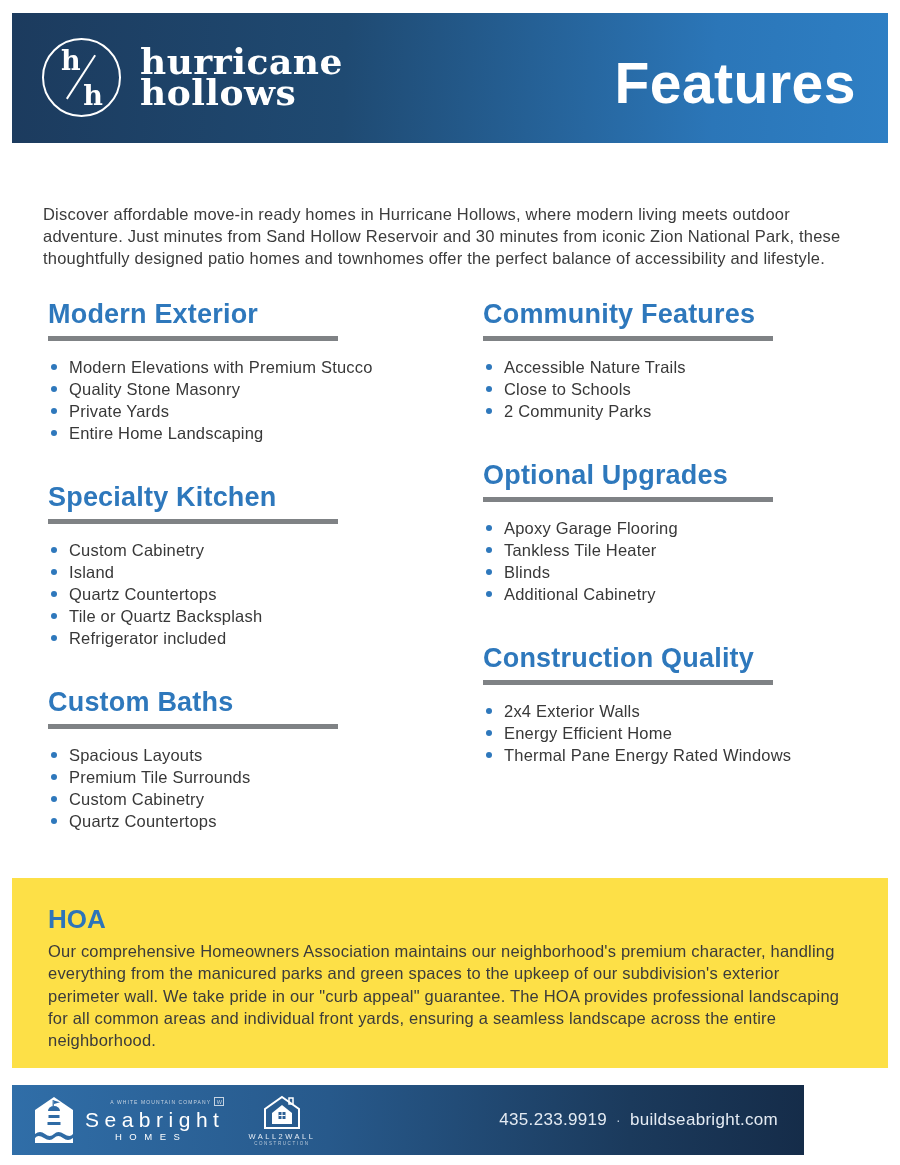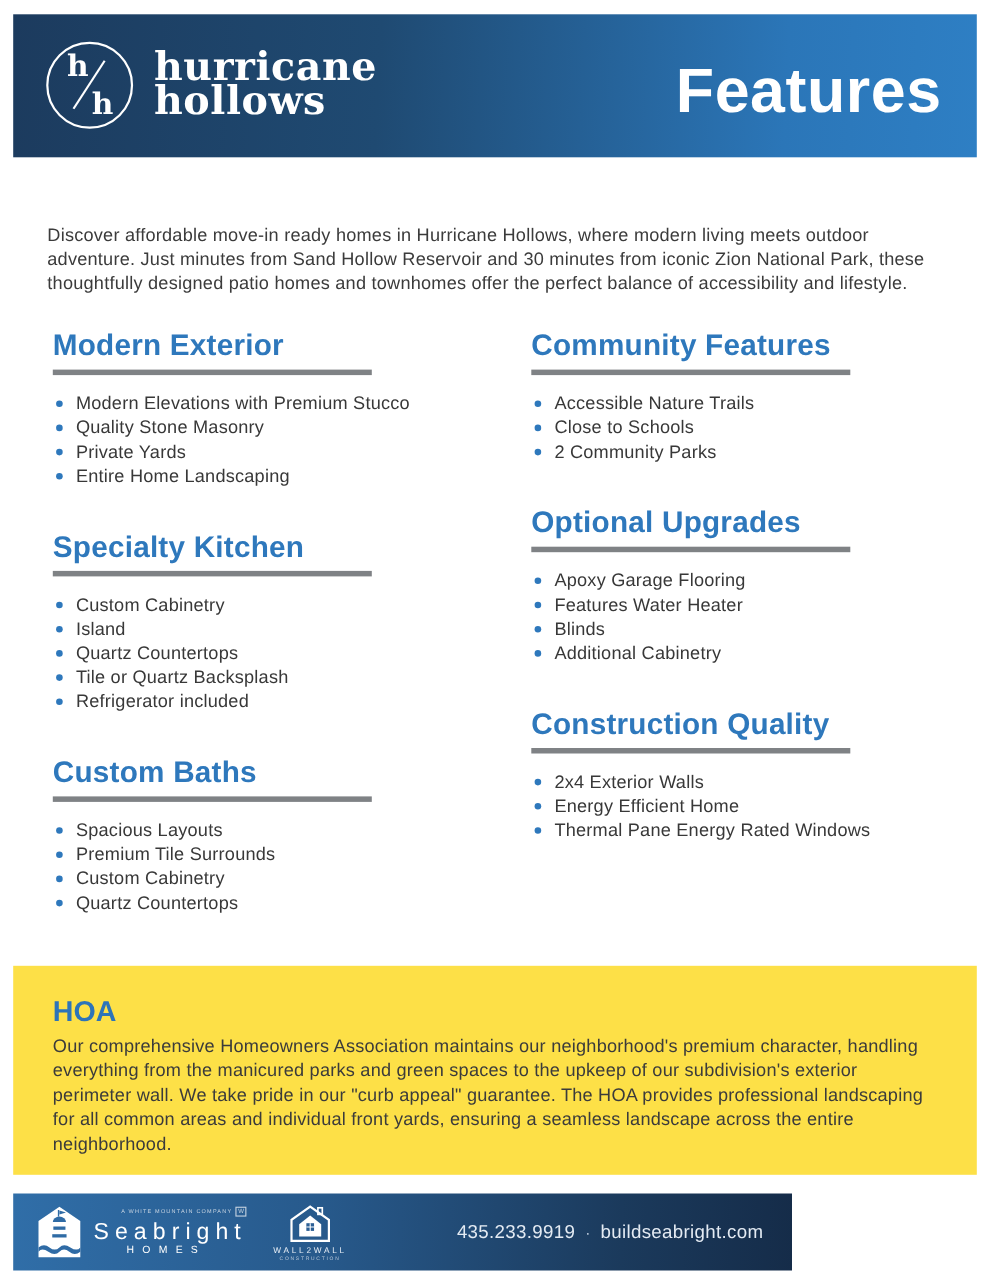--- a/index.html
+++ b/index.html
@@ -79,21 +79,21 @@
   }
   .hoa-inner { padding: 25px 36px 0 36px; }
   .hoa-title { margin: 0; font-size: 26px; line-height: 32px; color: #2d74b9; font-weight: 700; }
   .hoa-body {
     margin: 5px 0 0 0; width: 800px;
     font-size: 16.5px; line-height: 22.3px; color: #3b3b3b; letter-spacing: 0.2px;
   }
 
   
   .footer {
-    position: absolute; left: 12px; top: 1085px; width: 708px; height: 70px;
+    position: absolute; left: 12px; top: 1085px; width: 792px; height: 70px;
     background: linear-gradient(92deg, #306ea8 0%, #27598b 40%, #1b3a5c 78%, #152c49 100%);
     display: flex; align-items: center;
   }
   .footer-left { display: flex; align-items: center; margin-left: 22px; }
   .sb-text { margin-left: 11px; color: #ffffff; }
   .sb-tagline {
     display: flex; align-items: center; gap: 3px; justify-content: flex-end;
     font-size: 5px; letter-spacing: 1.1px; color: #c7d4e2; margin-bottom: 2px;
   }
   .w-badge { border: 0.6px solid #c7d4e2; padding: 0.5px 1.5px; font-size: 5.5px; letter-spacing: 0; }
@@ -230,21 +230,21 @@
     <div class="section">
       <h2 class="section-title">Optional Upgrades</h2>
       <div class="rule"></div>
       <ul class="feature-list">
         <li>
             <span class="dot"></span>
             <span>Apoxy Garage Flooring</span>
           </li>
         <li>
             <span class="dot"></span>
-            <span>Features Water Heater</span>
+            <span>Tankless Tile Heater</span>
           </li>
         <li>
             <span class="dot"></span>
             <span>Blinds</span>
           </li>
         <li>
             <span class="dot"></span>
             <span>Additional Cabinetry</span>
           </li>
       </ul>

